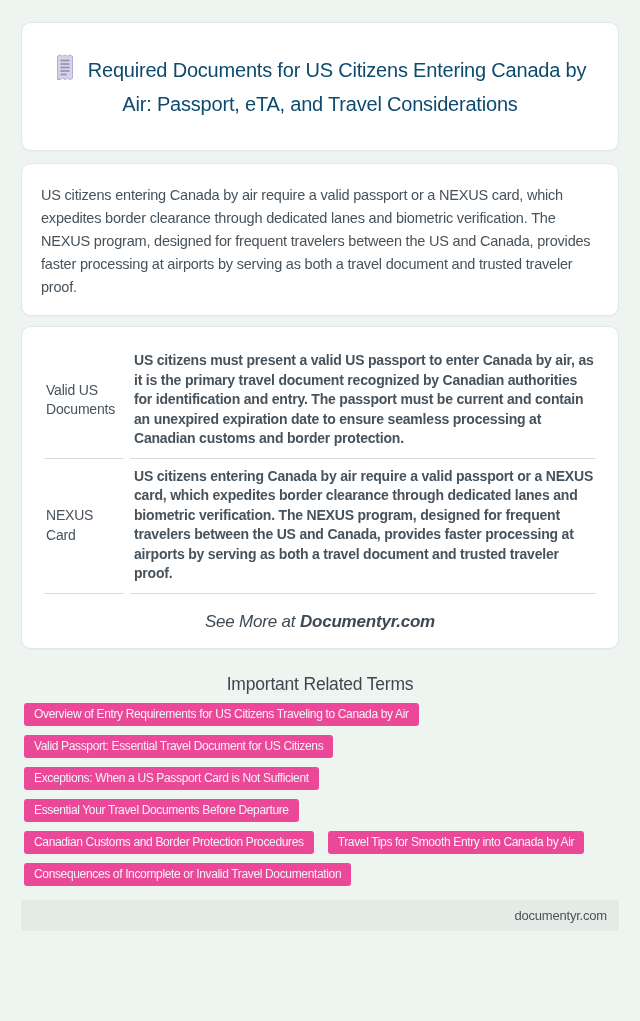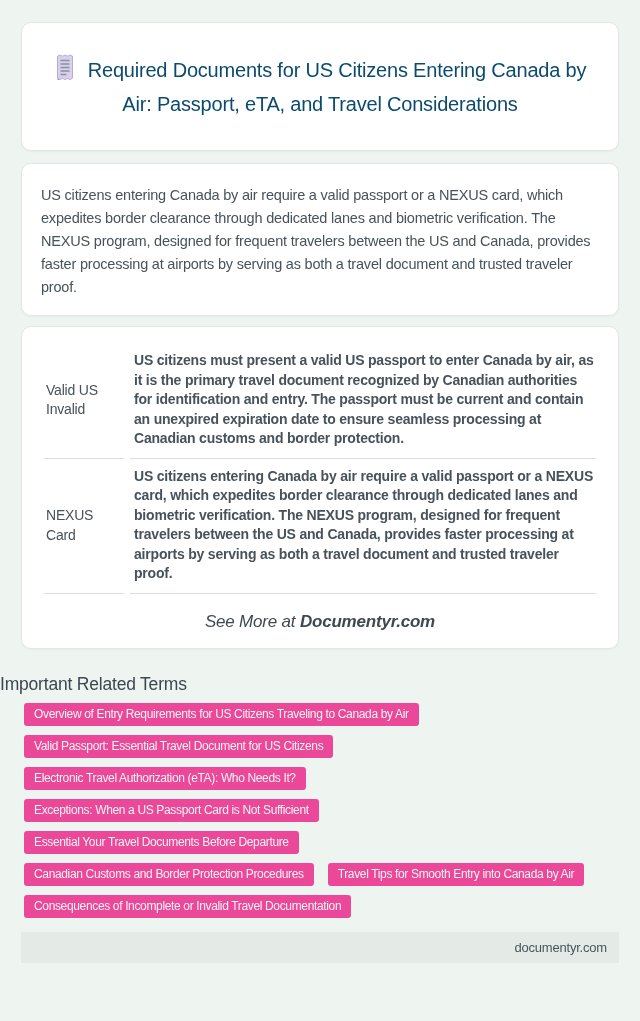--- a/index.html
+++ b/index.html
@@ -75,21 +75,21 @@
     text-align: center;
     font-style: italic;
     margin-top: 18px;
     font-size: 17px;
     color: #3f4952;
   }
   .see-more .brand { font-weight: bold; }
   
   .related-heading {
     margin: 24px 0 0;
-    text-align: left;
+    text-align: center;
     font-size: 17.5px;
     font-weight: normal;
     color: #3d4750;
     line-height: 22px;
   }
   #tags { margin: 8px 24px 0; }
   .tag-row {
     display: flex;
     gap: 14px;
     margin-bottom: 9px;
@@ -138,21 +138,21 @@
 </div>
 
 <div class="card" id="intro-card">
   <div>US citizens entering Canada by air require a valid passport or a NEXUS card, which expedites border clearance through dedicated lanes and biometric verification. The NEXUS program, designed for frequent travelers between the US and Canada, provides faster processing at airports by serving as both a travel document and trusted traveler proof.</div>
 </div>
 
 <div class="card" id="table-card">
   <table class="doc-table">
     <tbody id="doc-table-body">
         <tr>
-          <td class="term-cell">Valid US Invalid</td>
+          <td class="term-cell">Valid US Documents</td>
           <td class="desc-cell">US citizens must present a valid US passport to enter Canada by air, as it is the primary travel document recognized by Canadian authorities for identification and entry. The passport must be current and contain an unexpired expiration date to ensure seamless processing at Canadian customs and border protection.</td>
         </tr>
         <tr>
           <td class="term-cell">NEXUS Card</td>
           <td class="desc-cell">US citizens entering Canada by air require a valid passport or a NEXUS card, which expedites border clearance through dedicated lanes and biometric verification. The NEXUS program, designed for frequent travelers between the US and Canada, provides faster processing at airports by serving as both a travel document and trusted traveler proof.</td>
         </tr>
       </tbody>
   </table>
   <div class="see-more">
     <span>See More at </span><span class="brand">Documentyr.com</span>
@@ -162,23 +162,20 @@
 <h2 class="related-heading">Important Related Terms</h2>
 
 <div id="tags">
     <div class="tag-row">
       <span class="tag">Overview of Entry Requirements for US Citizens Traveling to Canada by Air</span>
     </div>
     <div class="tag-row">
       <span class="tag">Valid Passport: Essential Travel Document for US Citizens</span>
     </div>
     <div class="tag-row">
-      <span class="tag">Electronic Travel Authorization (eTA): Who Needs It?</span>
-    </div>
-    <div class="tag-row">
       <span class="tag">Exceptions: When a US Passport Card is Not Sufficient</span>
     </div>
     <div class="tag-row">
       <span class="tag">Essential Your Travel Documents Before Departure</span>
     </div>
     <div class="tag-row">
       <span class="tag">Canadian Customs and Border Protection Procedures</span>
       <span class="tag">Travel Tips for Smooth Entry into Canada by Air</span>
     </div>
     <div class="tag-row">

